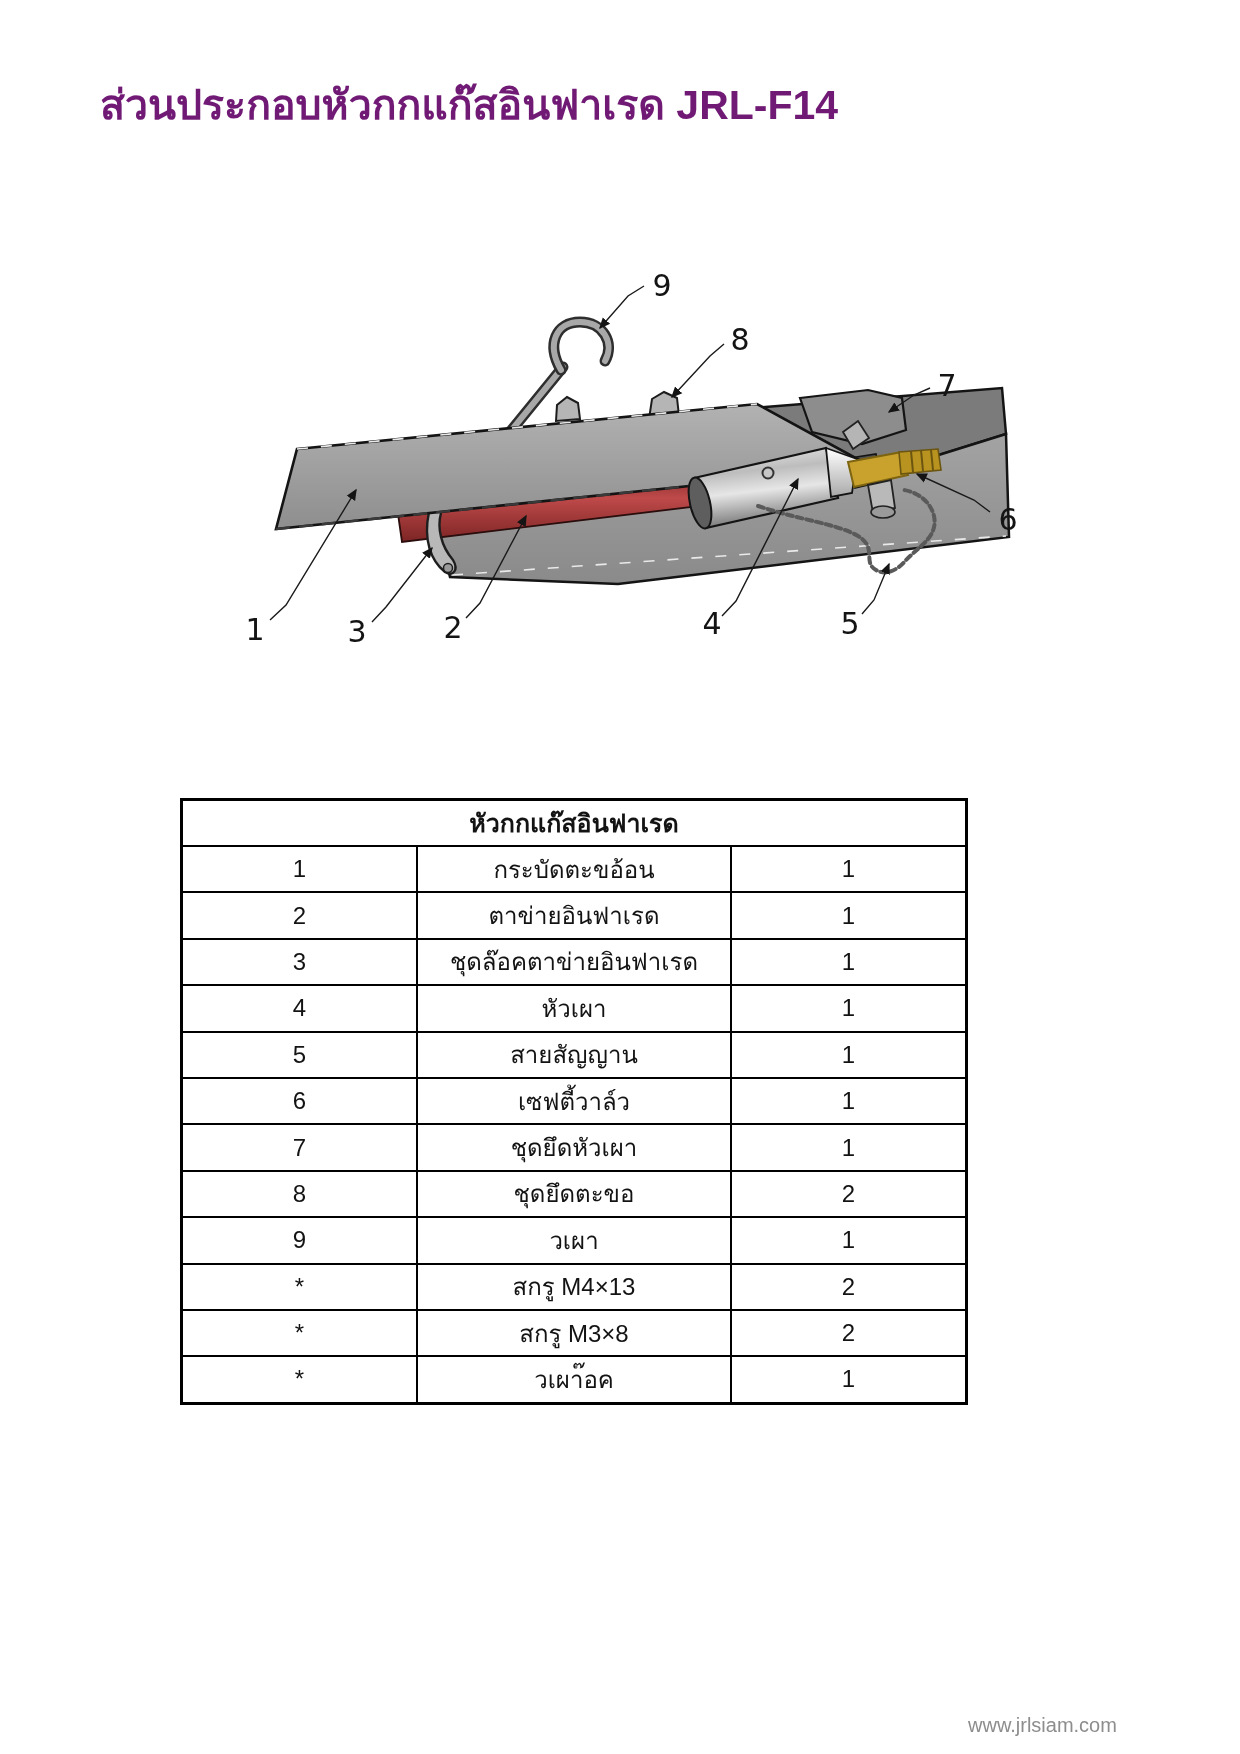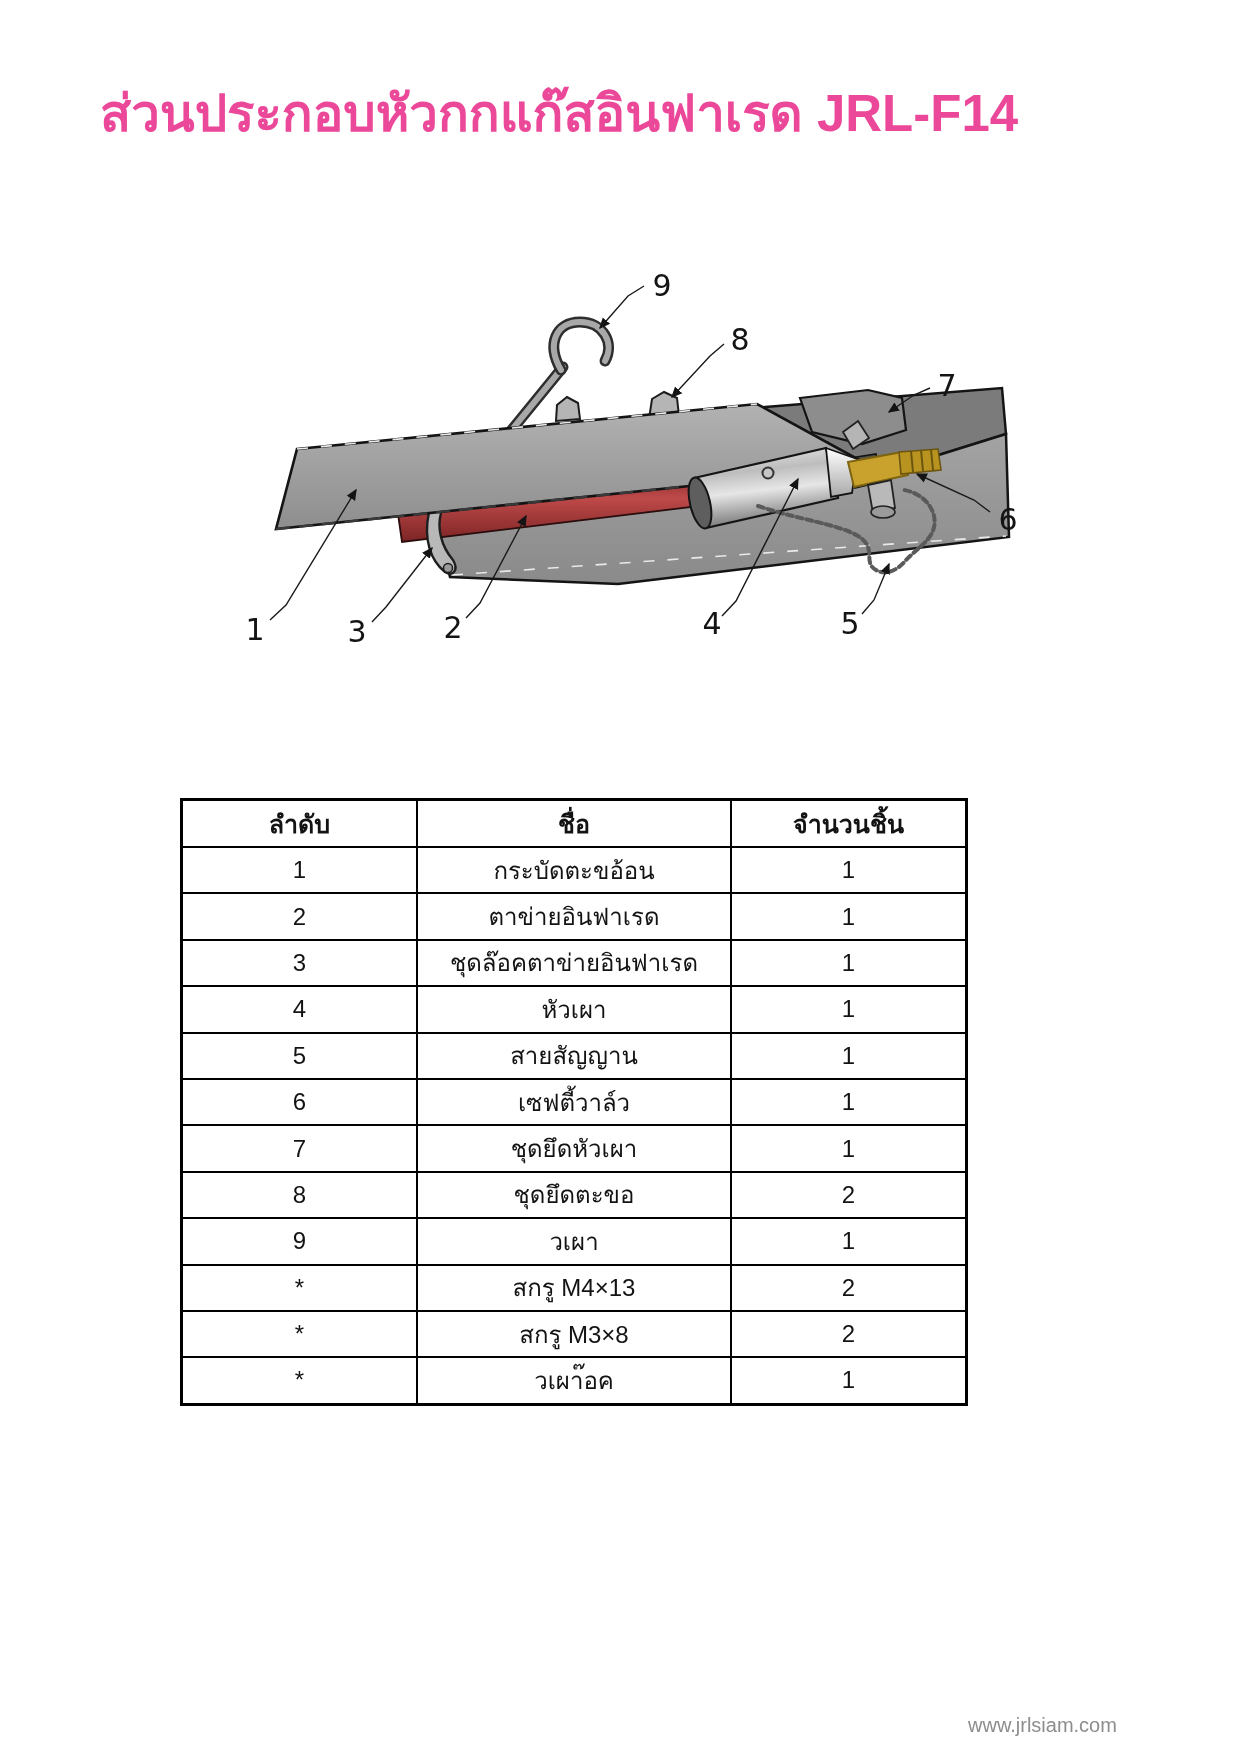--- a/index.html
+++ b/index.html
@@ -3,21 +3,21 @@
 <meta charset="utf-8">
 <style>
   html,body{margin:0;padding:0;}
   body{
     width:1240px;height:1754px;position:relative;background:#ffffff;
     font-family:"Liberation Sans","DejaVu Sans",sans-serif;color:#151515;
     overflow:hidden;
   }
   .page-title{
     position:absolute;left:100px;top:72px;margin:0;
-    font-size:51px;font-weight:700;color:#ec4899;letter-spacing:0px;
+    font-size:41px;font-weight:700;color:#701a75;letter-spacing:0px;
   }
   .diagram-wrap{position:absolute;left:0;top:0;width:1240px;height:700px;}
   .diagram-wrap svg{display:block;width:1240px;height:700px;}
   .callout-text{font-family:"DejaVu Sans","Liberation Sans",sans-serif;font-size:30px;fill:#141414;}
   table.parts-table{
     position:absolute;left:180px;top:798px;width:788px;
     border-collapse:collapse;table-layout:fixed;
     border:3px solid #000;
   }
   table.parts-table th,table.parts-table td{
@@ -150,24 +150,22 @@
 </svg>
 </div>
 
 <table class="parts-table">
   <colgroup>
       <col class="c1">
       <col class="c2">
       <col class="c3">
     </colgroup>
   <thead>
-    <tr class="tbl-head">
-      <th>ลำดับ</th>
-      <th>ชื่อ</th>
-      <th>จำนวนชิ้น</th>
+    <tr class="tbl-title">
+      <th colspan="3">หัวกกแก๊สอินฟาเรด</th>
     </tr>
   </thead>
   <tbody>
     <tr class="tbl-row">
       <td>1</td>
       <td>กระบัดตะขอ้อน</td>
       <td>1</td>
     </tr>
     <tr class="tbl-row">
       <td>2</td>

